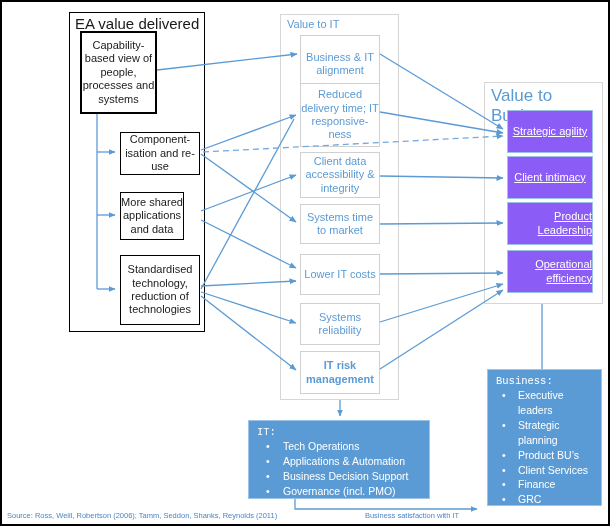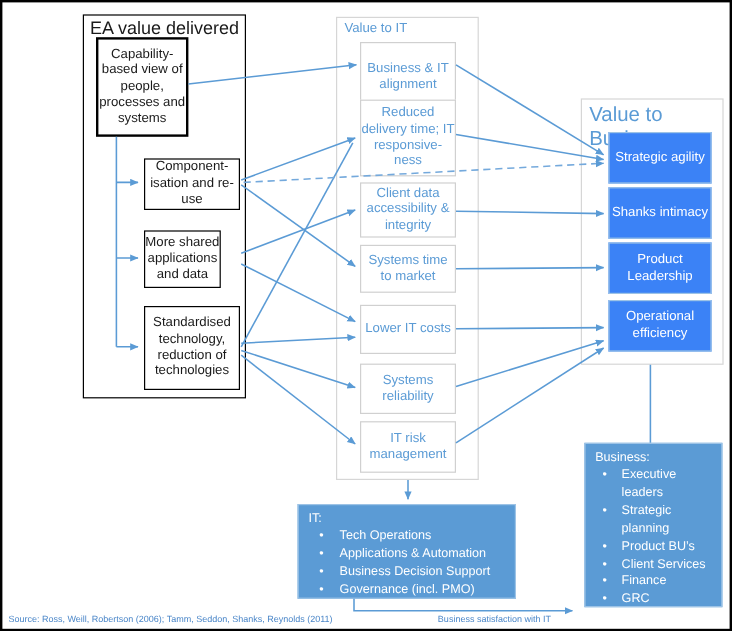--- a/index.html
+++ b/index.html
@@ -25,39 +25,39 @@
   .vit { left:278px; top:12px; width:119px; height:386px;
     border:1.5px solid #d6d6d6; background:#fff; }
   .vit-title { left:285px; top:16px; font-size:11px; color:#5B9BD5; }
   .bluebox { border:1px solid #d0d0d0; color:#5B9BD5; font-size:11px;
     line-height:1.22; display:flex; align-items:center; justify-content:center;
     text-align:center; background:#fff; }
   .m { left:298px; width:80px; }
   .m1{ top:33px; height:58px; } .m2{ top:81px; height:64px; }
   .m3{ top:150px; height:46px; } .m4{ top:202px; height:40px; }
   .m5{ top:252px; height:41px; } .m6{ top:301px; height:42px; }
-  .m7{ top:349px; height:43px; }
+  .m7{ top:349px; height:43px;font-weight:bold; }
 
   
   .vb { left:482px; top:80px; width:119px; height:222px;
     border:1.5px solid #d6d6d6; background:#fff; }
   .vb-title { left:489px; top:84px; font-size:17px; color:#5B9BD5; }
-  .fillbox { background:#3b82f6; border:1px solid #9dc3e6; color:#fff;
+  .fillbox { background:#8b5cf6; border:1px solid #9dc3e6; color:#fff;
     font-size:11px; line-height:1.25; display:flex; align-items:center;
-    justify-content:center; text-align:center; }
+    justify-content:center; text-align:right;text-decoration:underline; }
   .r { left:505px; width:86px; }
   .r1{ top:108px; height:43px; } .r2{ top:154px; height:43px; }
   .r3{ top:200px; height:43px; } .r4{ top:248px; height:43px; }
 
   
   .listbox { background:#5B9BD5; border:1px solid #9dc3e6; color:#fff;
     font-size:10.5px; padding:5px 6px 4px 8px; }
   .itbox { left:246px; top:418px; width:182px; height:79px; }
   .bizbox { left:485px; top:367px; width:115px; height:137px; }
-  .listbox .ttl { margin-bottom:1px; }
+  .listbox .ttl { margin-bottom:1px;font-family:Liberation Mono, monospace; }
   .listbox ul { list-style:none; }
   .itbox li { padding-left:26px; position:relative; line-height:1.43; }
   .itbox li::before { content:"•"; position:absolute; left:9px; }
   .bizbox li { padding-left:22px; position:relative; line-height:1.42; }
   .bizbox li::before { content:"•"; position:absolute; left:6px; }
 
   .source { left:5px; top:509px; font-size:7.5px; color:#4a86c8; }
   .sat-label { left:352px; top:509px; width:116px; text-align:center;
     font-size:7.5px; color:#4a86c8; }
 
@@ -84,21 +84,21 @@
   <div class="abs bluebox m m2">Reduced delivery time; IT responsive-ness</div>
   <div class="abs bluebox m m3">Client data accessibility &amp; integrity</div>
   <div class="abs bluebox m m4">Systems time to market</div>
   <div class="abs bluebox m m5">Lower IT costs</div>
   <div class="abs bluebox m m6">Systems reliability</div>
   <div class="abs bluebox m m7">IT risk management</div>
 
   <div class="abs vb"></div>
   <div class="abs vb-title">Value to Business</div>
   <div class="abs fillbox r r1">Strategic agility</div>
-  <div class="abs fillbox r r2">Shanks intimacy</div>
+  <div class="abs fillbox r r2">Client intimacy</div>
   <div class="abs fillbox r r3">Product Leadership</div>
   <div class="abs fillbox r r4">Operational efficiency</div>
 
   <div class="abs listbox itbox">
     <div class="ttl">IT:</div>
     <ul>
       <li>Tech Operations</li>
       <li>Applications &amp; Automation</li>
       <li>Business Decision Support</li>
       <li>Governance (incl. PMO)</li>

